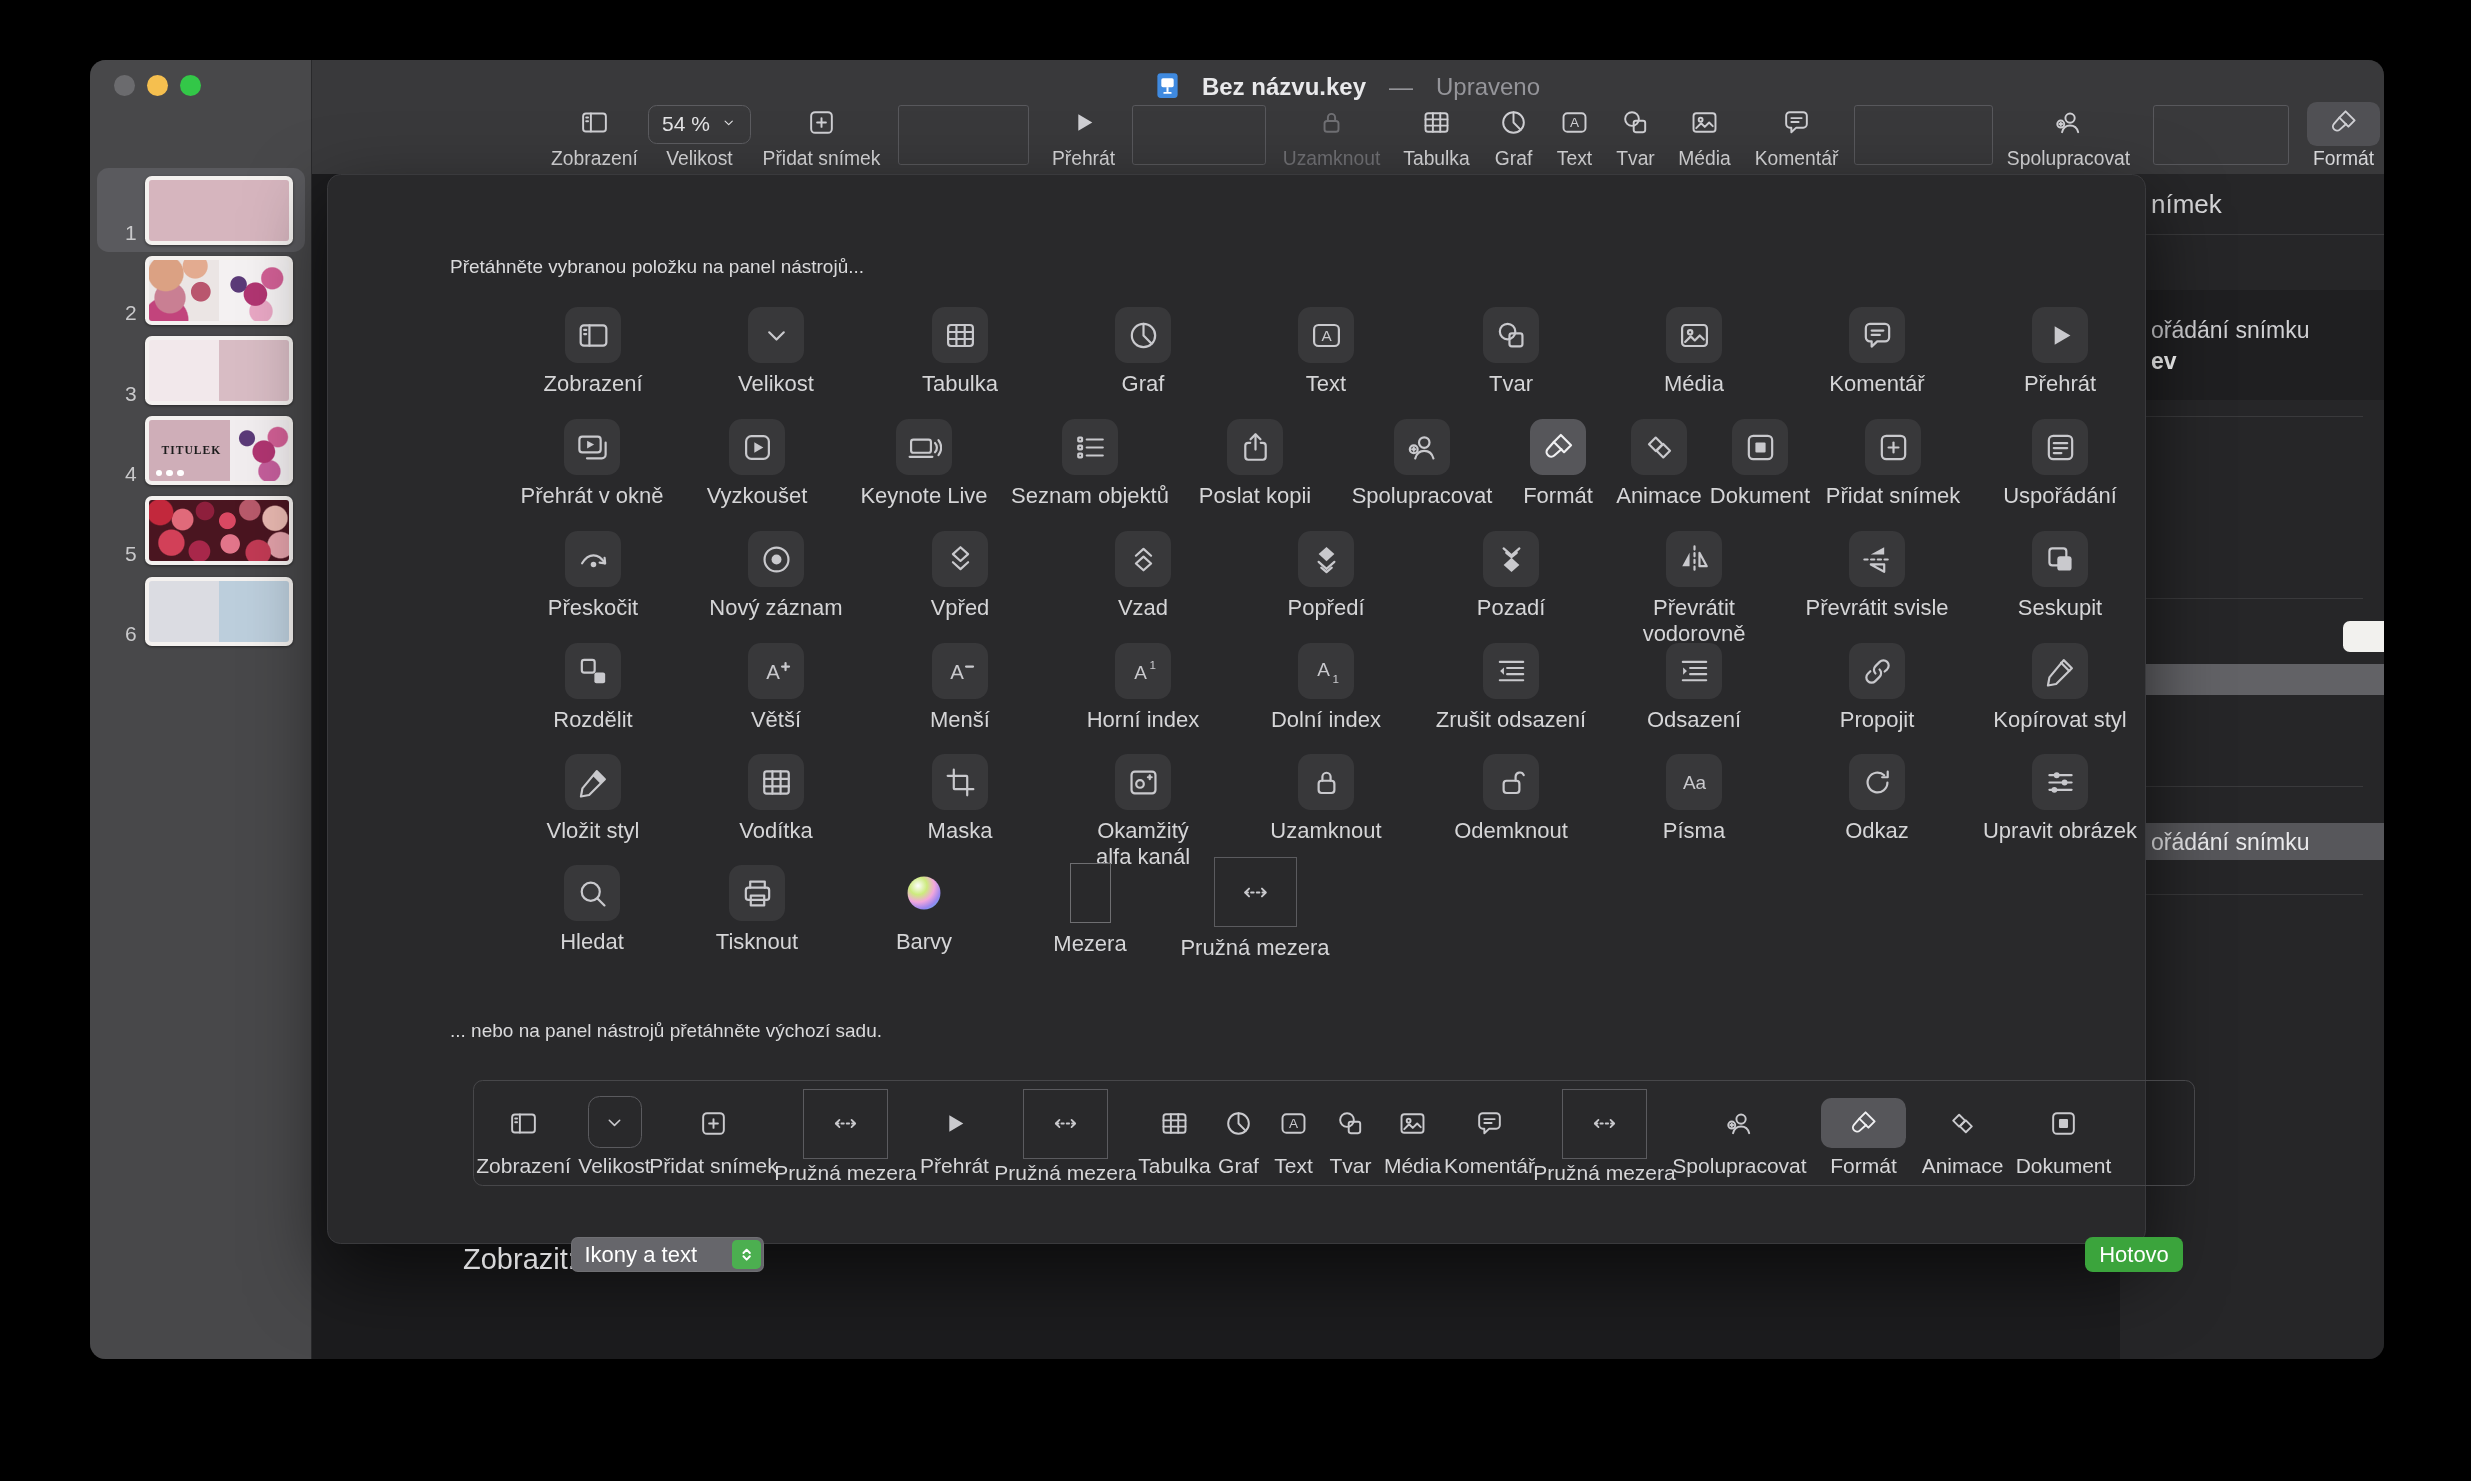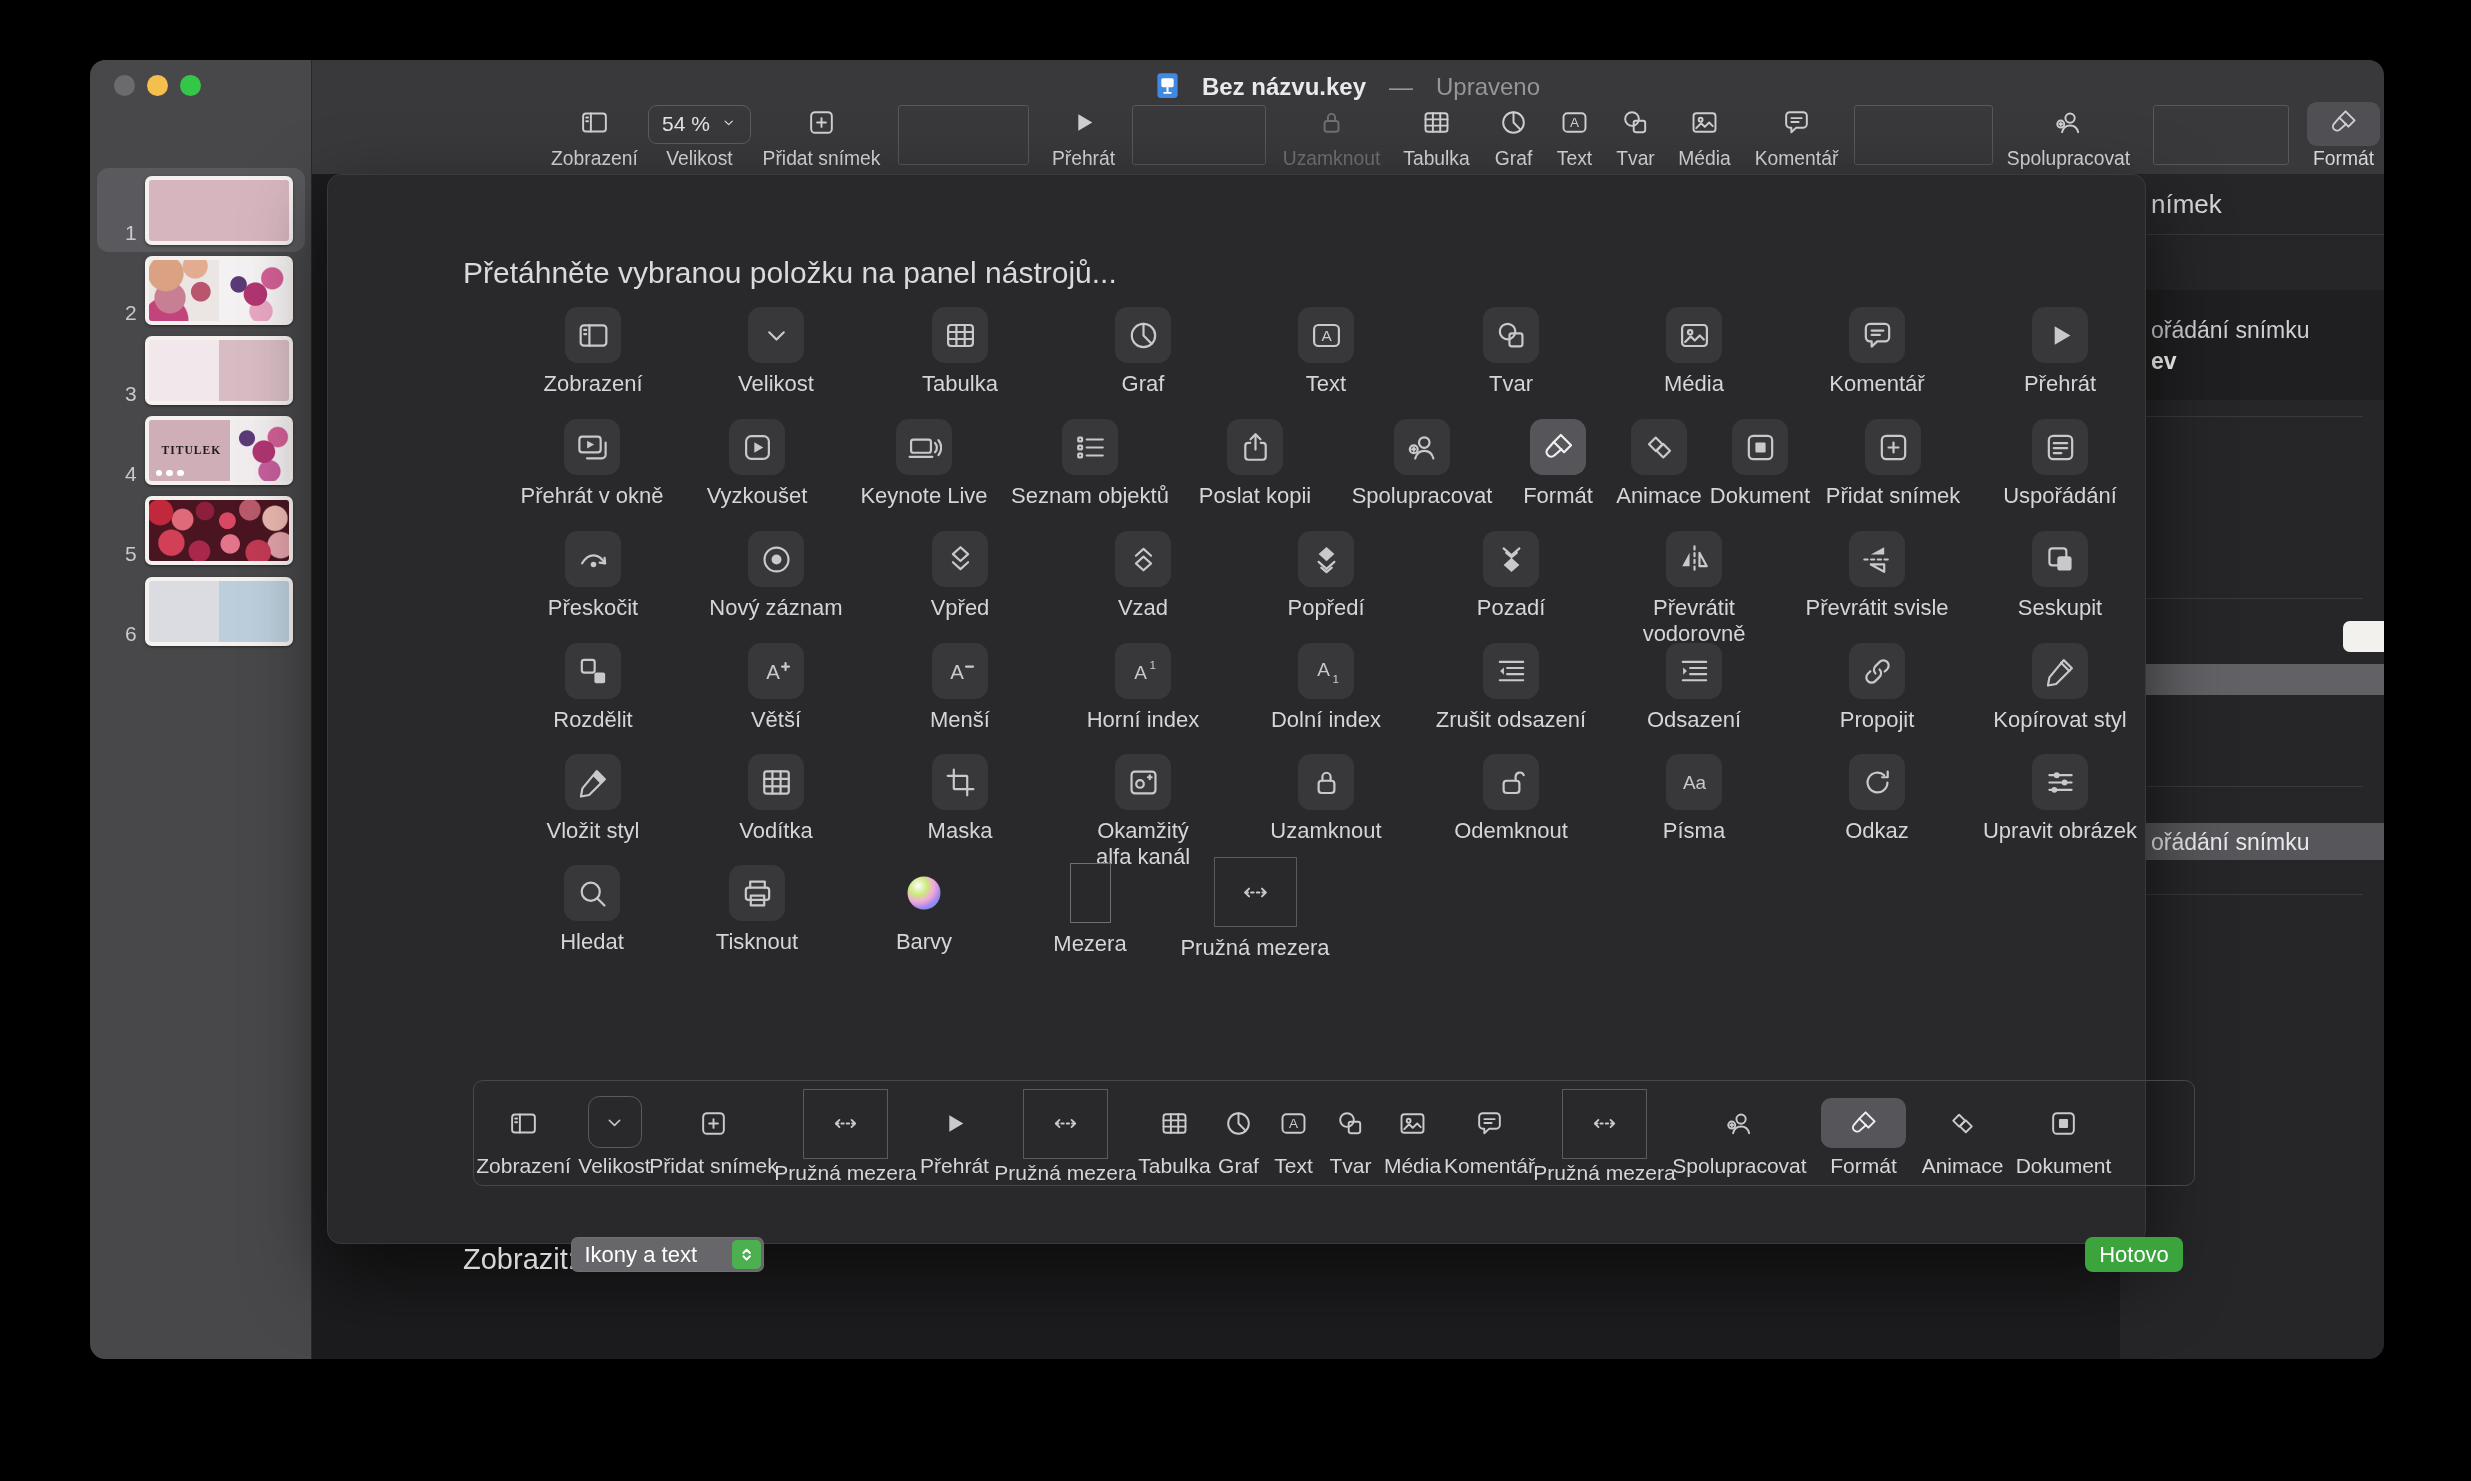--- a/index.html
+++ b/index.html
@@ -67,21 +67,21 @@
     font-weight:bold;font-size:11.6px;letter-spacing:1px;color:#1c1c1c;}
   .s4-dots{position:absolute;left:6.8px;bottom:4.8px;display:flex;gap:3.9px;}
   .s4-dots i{width:6.8px;height:6.8px;border-radius:50%;background:#fff;}
   
   #canvas{position:absolute;left:222px;top:114px;width:1808px;height:1185px;background:#1c1c1e;}
   #inspector{position:absolute;left:2030px;top:114px;width:264px;height:1185px;background:#262628;}
   .insp-div{position:absolute;height:1px;background:#3a3a3c;}
   
   #dialog{position:absolute;left:237px;top:114px;width:1819px;height:1070px;background:#29292b;
     border:1px solid #3a3a3d;border-radius:13.5px;box-shadow:0 29px 77px rgba(0,0,0,.6);box-sizing:border-box;}
-  .instr{position:absolute;left:135px;font-size:30px;color:#dadadc;}
+  .instr{position:absolute;left:122px;font-size:19px;color:#dadadc;}
   .gcell{position:absolute;width:174px;text-align:center;}
   .gbtn{width:56px;height:56px;border-radius:12.6px;background:#38383a;margin:0 auto;
     display:flex;align-items:center;justify-content:center;color:#c9c9cd;}
   .gbtn.hl{background:#56565a;color:#f0f0f2;}
   .glabel{font-size:22px;color:#d5d5d7;line-height:1.2;white-space:pre-line;margin-top:7.7px;}
   .space-box{width:41px;height:60px;border:1.9px solid #6e6e71;margin:0 auto;box-sizing:border-box;}
   .flex-box{border:1px solid #5b5b5f;display:flex;align-items:center;justify-content:center;
     color:#c9c9cd;margin:0 auto;box-sizing:border-box;}
   .out-box{border:1px solid #5b5b5f;border-radius:11.6px;display:flex;align-items:center;justify-content:center;
     color:#c9c9cd;margin:0 auto;box-sizing:border-box;}
@@ -845,20 +845,21 @@
             <div class="flex-box" style="width: 83px; height: 70px; margin-top: -7.7px;">
               <svg width="31" height="31" viewBox="0 0 24 24" fill="none" stroke="currentColor" stroke-width="1.5" stroke-linecap="round" stroke-linejoin="round">
                 <line x1="4.2" y1="12" x2="19.8" y2="12" stroke-dasharray="2 2.4"></line>
                 <path d="M7 9l-3 3 3 3"></path>
                 <path d="M17 9l3 3-3 3"></path>
               </svg>
             </div>
             <div class="glabel">Pružná mezera</div>
           </div>
         </div>
+      <div class="instr" style="top:845px;">... nebo na panel nástrojů přetáhněte výchozí sadu.</div>
       <div id="defaultset">
           <div class="dcell" style="left: -23px; top: 13.5px; width: 145px;">
             <div style="height: 50px; margin-top: 3.9px; margin-bottom: 5.8px; display: flex; align-items: center; justify-content: center;">
               <svg width="31" height="31" viewBox="0 0 24 24" fill="none" stroke="currentColor" stroke-width="1.5" stroke-linecap="round" stroke-linejoin="round">
                 <rect x="3.2" y="5" width="17.6" height="14" rx="2.2"></rect>
                 <line x1="9.2" y1="5" x2="9.2" y2="19"></line>
                 <line x1="5.6" y1="8.2" x2="7" y2="8.2"></line>
                 <line x1="5.6" y1="11" x2="7" y2="11"></line>
               </svg>
             </div>

